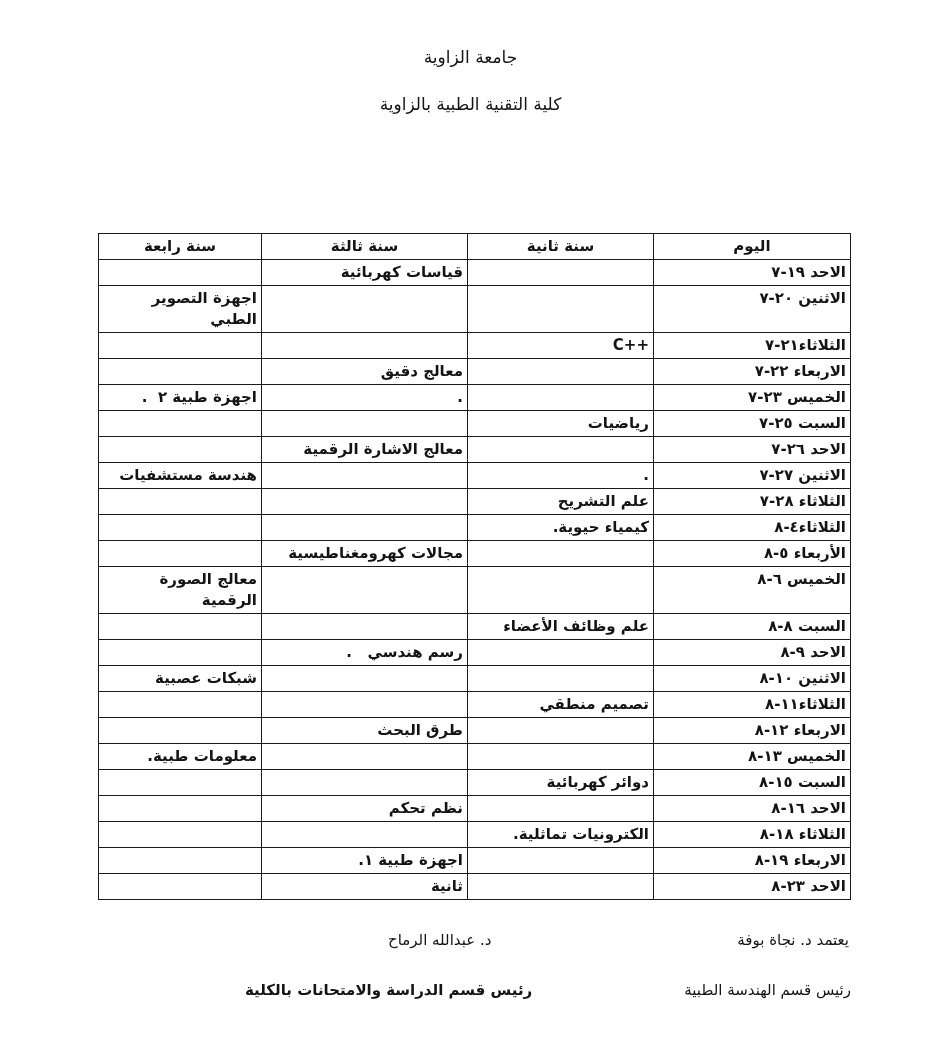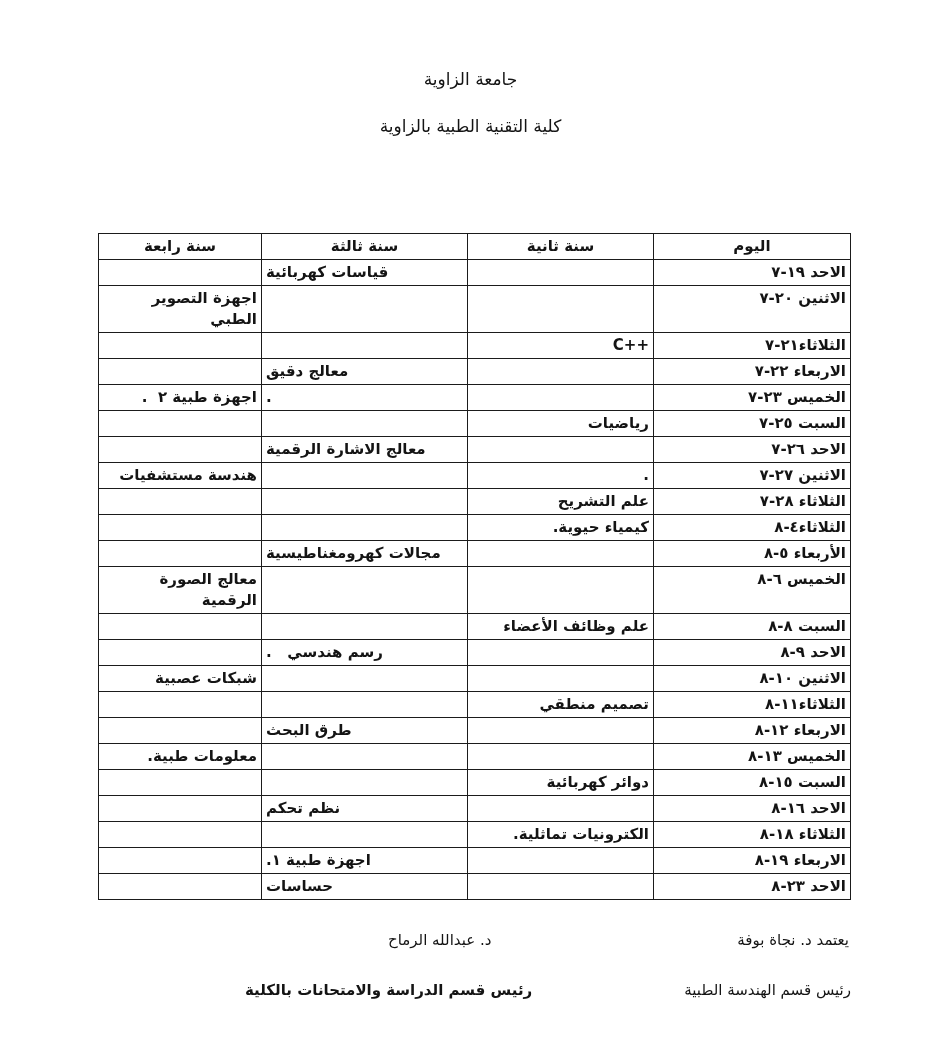--- a/index.html
+++ b/index.html
@@ -5,42 +5,42 @@
   html,body { margin:0; padding:0; background:#ffffff; }
   .page {
     position:relative;
     width:941px; height:1045px;
     background:#ffffff;
     color:#141414;
     direction:rtl;
     font-family:"DejaVu Sans", "DejaVu Serif", sans-serif;
     overflow:hidden;
   }
-  .titles { padding-top:68px; text-align:center; }
+  .titles { padding-top:46px; text-align:center; }
   .title-line {
     font-size:17px; line-height:22px; margin-bottom:25px;
     font-weight:normal; letter-spacing:0;
   }
   table.exam-table {
     position:absolute; top:233px; right:90px;
     width:753px; table-layout:fixed;
     border-collapse:collapse;
   }
   .exam-table th, .exam-table td {
     border:1.5px solid #1b1b1b;
     font-size:15px; font-weight:bold;
     line-height:21px; height:21px;
     padding:2px 4px;
     vertical-align:top;
     overflow:hidden;
   }
   .exam-table th { text-align:center;margin-top:45px; }
   .td-day { text-align:right; padding-right:8px; }
   .td-y2  { text-align:right; padding-right:8px; }
-  .td-y3  { text-align:left; }
+  .td-y3  { text-align:right; }
   .td-y4  { text-align:right; white-space:pre-line; }
   .light  { font-weight:normal; }
   .sig { position:absolute; font-size:15px; font-weight:normal; white-space:nowrap; }
   #sig-r-name  { top:931px; right:92px; }
   #sig-r-title { top:981px; right:90px; }
   #sig-l-name  { top:931px; left:388px; }
   #sig-l-title { top:981px; left:245px;font-weight:bold; }
 </style>
 </head>
 <body>
@@ -198,21 +198,21 @@
         </tr>
         <tr>
           <td class="td-day">الاربعاء ١٩-٨</td>
           <td class="td-y2"></td>
           <td class="td-y3">اجهزة طبية ١.</td>
           <td class="td-y4"></td>
         </tr>
         <tr>
           <td class="td-day">الاحد ٢٣-٨</td>
           <td class="td-y2"></td>
-          <td class="td-y3">حساسات</td>
+          <td class="td-y3">ثانية</td>
           <td class="td-y4"></td>
         </tr>
       </tbody>
   </table>
 
   <div class="sig" id="sig-r-name">يعتمد د. نجاة بوفة</div>
   <div class="sig" id="sig-r-title">رئيس قسم الهندسة الطبية</div>
   <div class="sig" id="sig-l-name">د. عبدالله الرماح</div>
   <div class="sig" id="sig-l-title">رئيس قسم الدراسة والامتحانات بالكلية</div>
 

